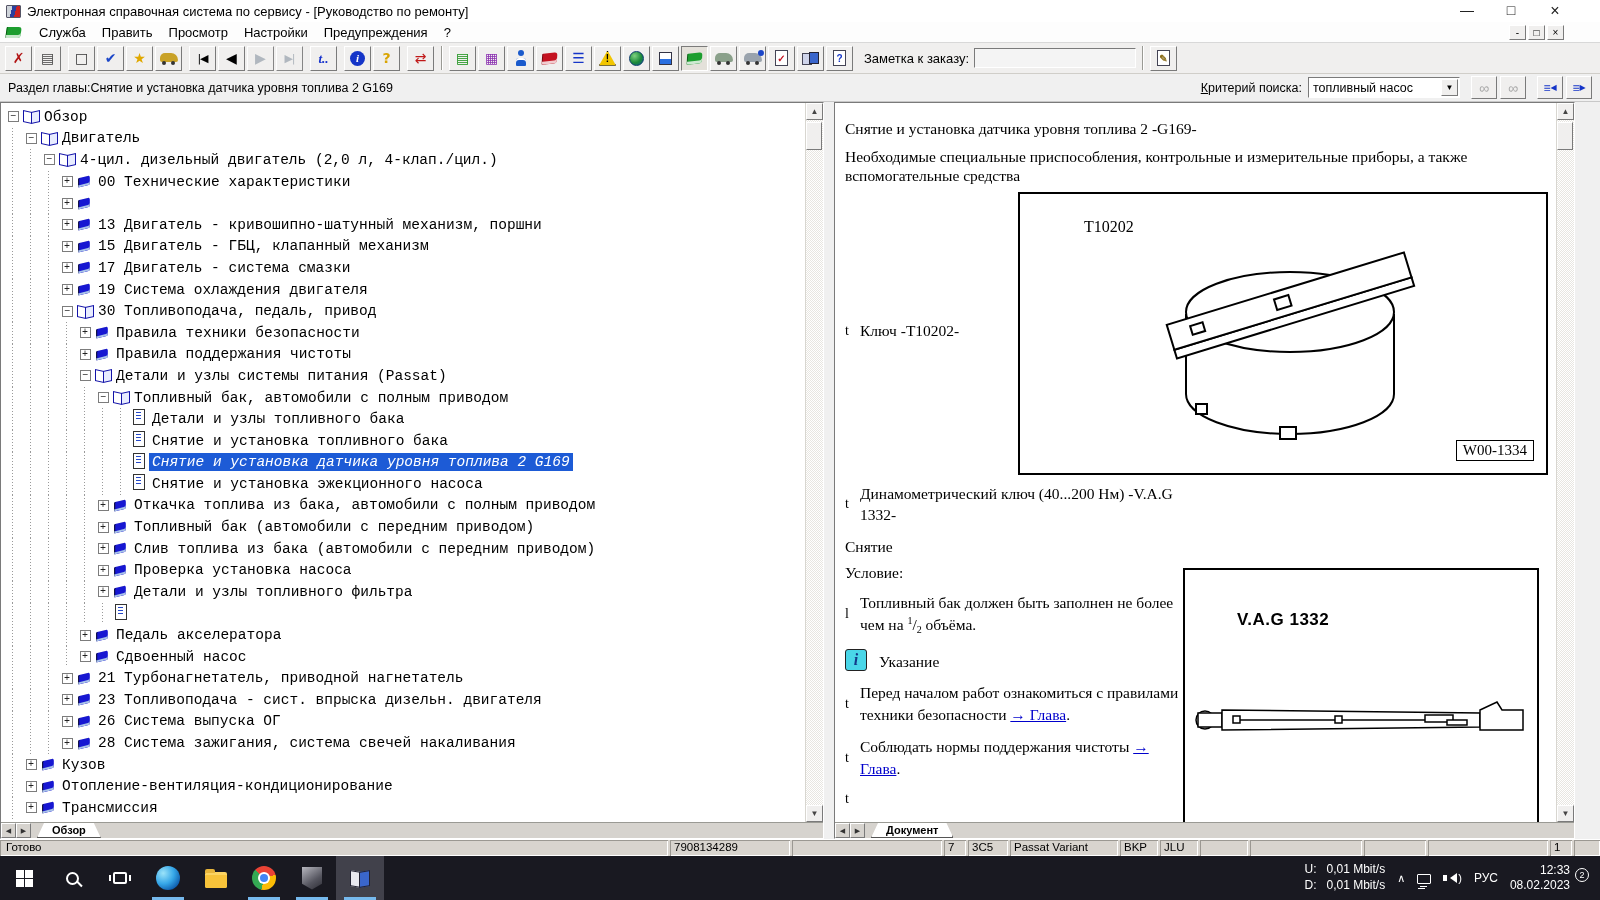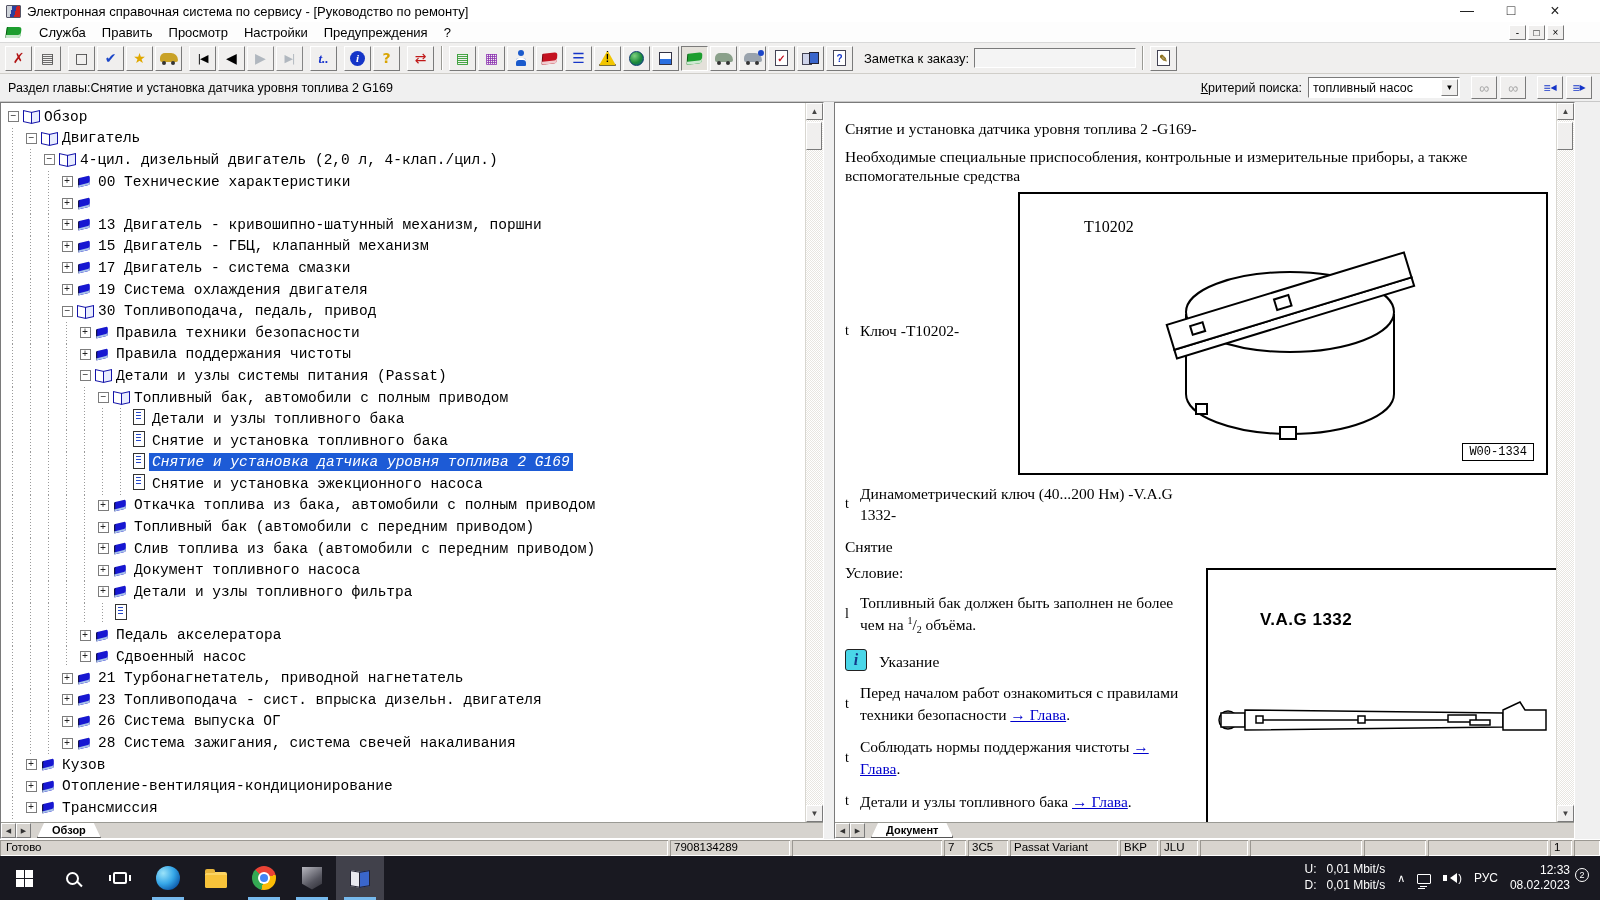--- a/index.html
+++ b/index.html
@@ -106,25 +106,25 @@
   .figrow { display:flex; margin-top:6px; }
   .leftcol1 { width:173px; flex:0 0 173px; }
   .titem { display:flex; margin-top:8px; }
   .titem .mk { flex:0 0 15px; align-self:center; font-size:14px; }
   .titem .tx { line-height:1.4; }
   .narrow { width:345px; }
   .t1 { margin-top:128px; }
   .fig { border:2px solid #000; background:#fff; position:relative; }
   .fig1 { width:530px; height:283px; }
   .figlabel1 { position:absolute; left:64px; top:24px; font-size:16px; }
-  .figcode { position:absolute; right:12px; bottom:12px; border:1px solid #000; font-size:12px; padding:1px 6px; font-family:Liberation Mono, monospace; }
+  .figcode { position:absolute; right:12px; bottom:12px; border:1px solid #000; font-size:15px; padding:1px 6px; font-family:Liberation Serif, serif; }
   .h-removal { margin-top:12px; }
   .relwrap { position:relative; margin-top:8px; }
   .h-cond { }
-  .fig2 { position:absolute; left:338px; top:4px; width:356px; height:256px;margin-left:23px; }
+  .fig2 { position:absolute; left:338px; top:4px; width:356px; height:256px; }
   .figlabel2 { position:absolute; left:52px; top:40px; font-size:17px; font-weight:bold; font-family:"Liberation Sans",sans-serif; letter-spacing:.5px; }
   .cond { width:345px; margin-top:10px; }
   sup.fr { font-size:10px; vertical-align:6px; }
   sub.fr { font-size:10px; vertical-align:-3px; }
   .noteblock { display:flex; align-items:flex-end; margin-top:12px; }
   .info-ico { width:22px; height:22px; background:#49d6e8; border:1px solid #222; border-radius:3px; color:#123a8a; font:bold italic 16px/20px "Liberation Serif",serif; text-align:center; margin-right:12px; }
   .notes .titem { width:345px; margin-top:11px; }
   a.chl { color:#0000cc; text-decoration:underline; }
 
   
@@ -551,21 +551,21 @@
               <div class="trow">
                 <span class="gd"></span>
                 <span class="gd"></span>
                 <span class="gd"></span>
                 <span class="gd"></span>
                 <span class="gd"></span>
                 <span class="exp">
                   <i>+</i>
                 </span>
                 <span class="tico closed"></span>
-                <span class="tlabel">Документ топливного насоса</span>
+                <span class="tlabel">Проверка установка насоса</span>
               </div>
               <div class="trow">
                 <span class="gd"></span>
                 <span class="gd"></span>
                 <span class="gd"></span>
                 <span class="gd"></span>
                 <span class="gd"></span>
                 <span class="exp">
                   <i>+</i>
                 </span>
@@ -744,21 +744,20 @@
                 <div class="titem">
                   <span class="mk">t</span>
                   <span class="tx"><span>Перед началом работ ознакомиться с правилами техники безопасности </span><a class="chl">→ Глава</a><span>.</span></span>
                 </div>
                 <div class="titem">
                   <span class="mk">t</span>
                   <span class="tx"><span>Соблюдать нормы поддержания чистоты </span><a class="chl">→ Глава</a><span>.</span></span>
                 </div>
                 <div class="titem">
                   <span class="mk">t</span>
-                  <span class="tx"><span>Детали и узлы топливного бака </span><a class="chl">→ Глава</a><span>.</span></span>
                 </div>
 
               </div>
 
               <div class="fig fig2">
                 <div class="figlabel2">V.A.G 1332</div>
                 <svg width="352" height="252" viewBox="0 0 352 252" style="position:absolute;left:0;top:0">
                   <g stroke="#000" fill="#fff" stroke-width="1.5">
                     <circle cx="20" cy="150" r="9"></circle>
                     <rect x="13" y="143" width="24" height="14"></rect>

